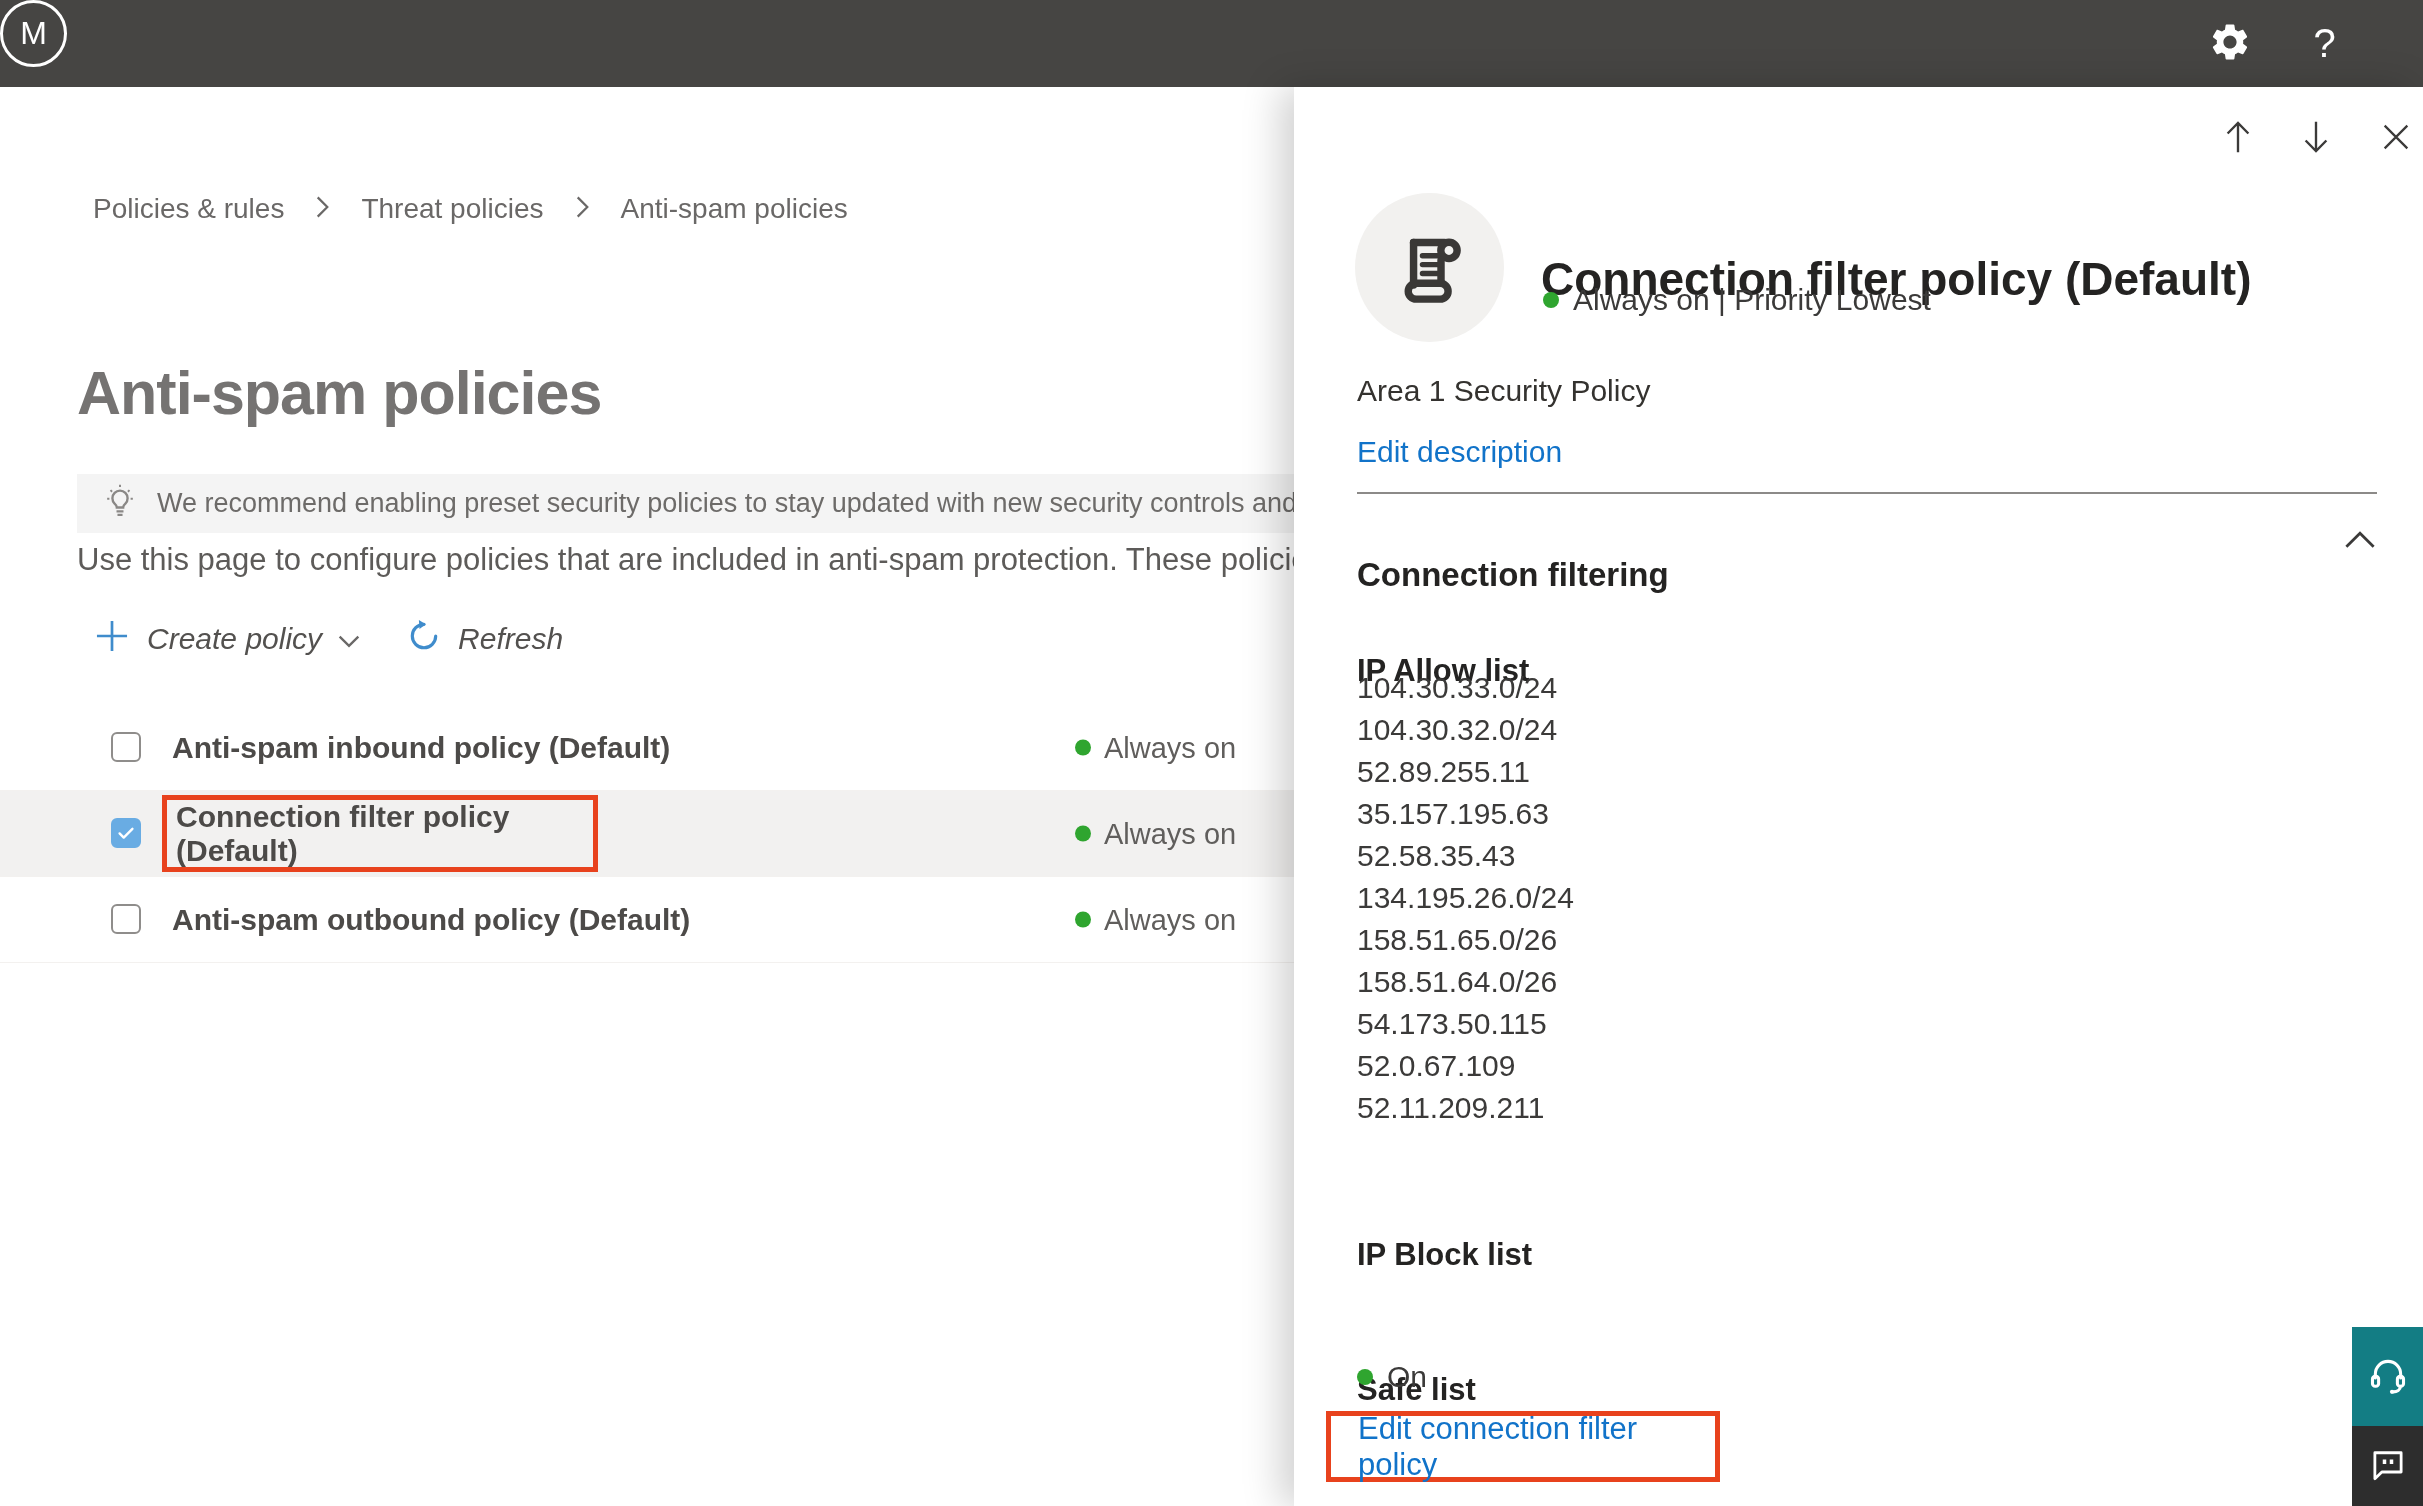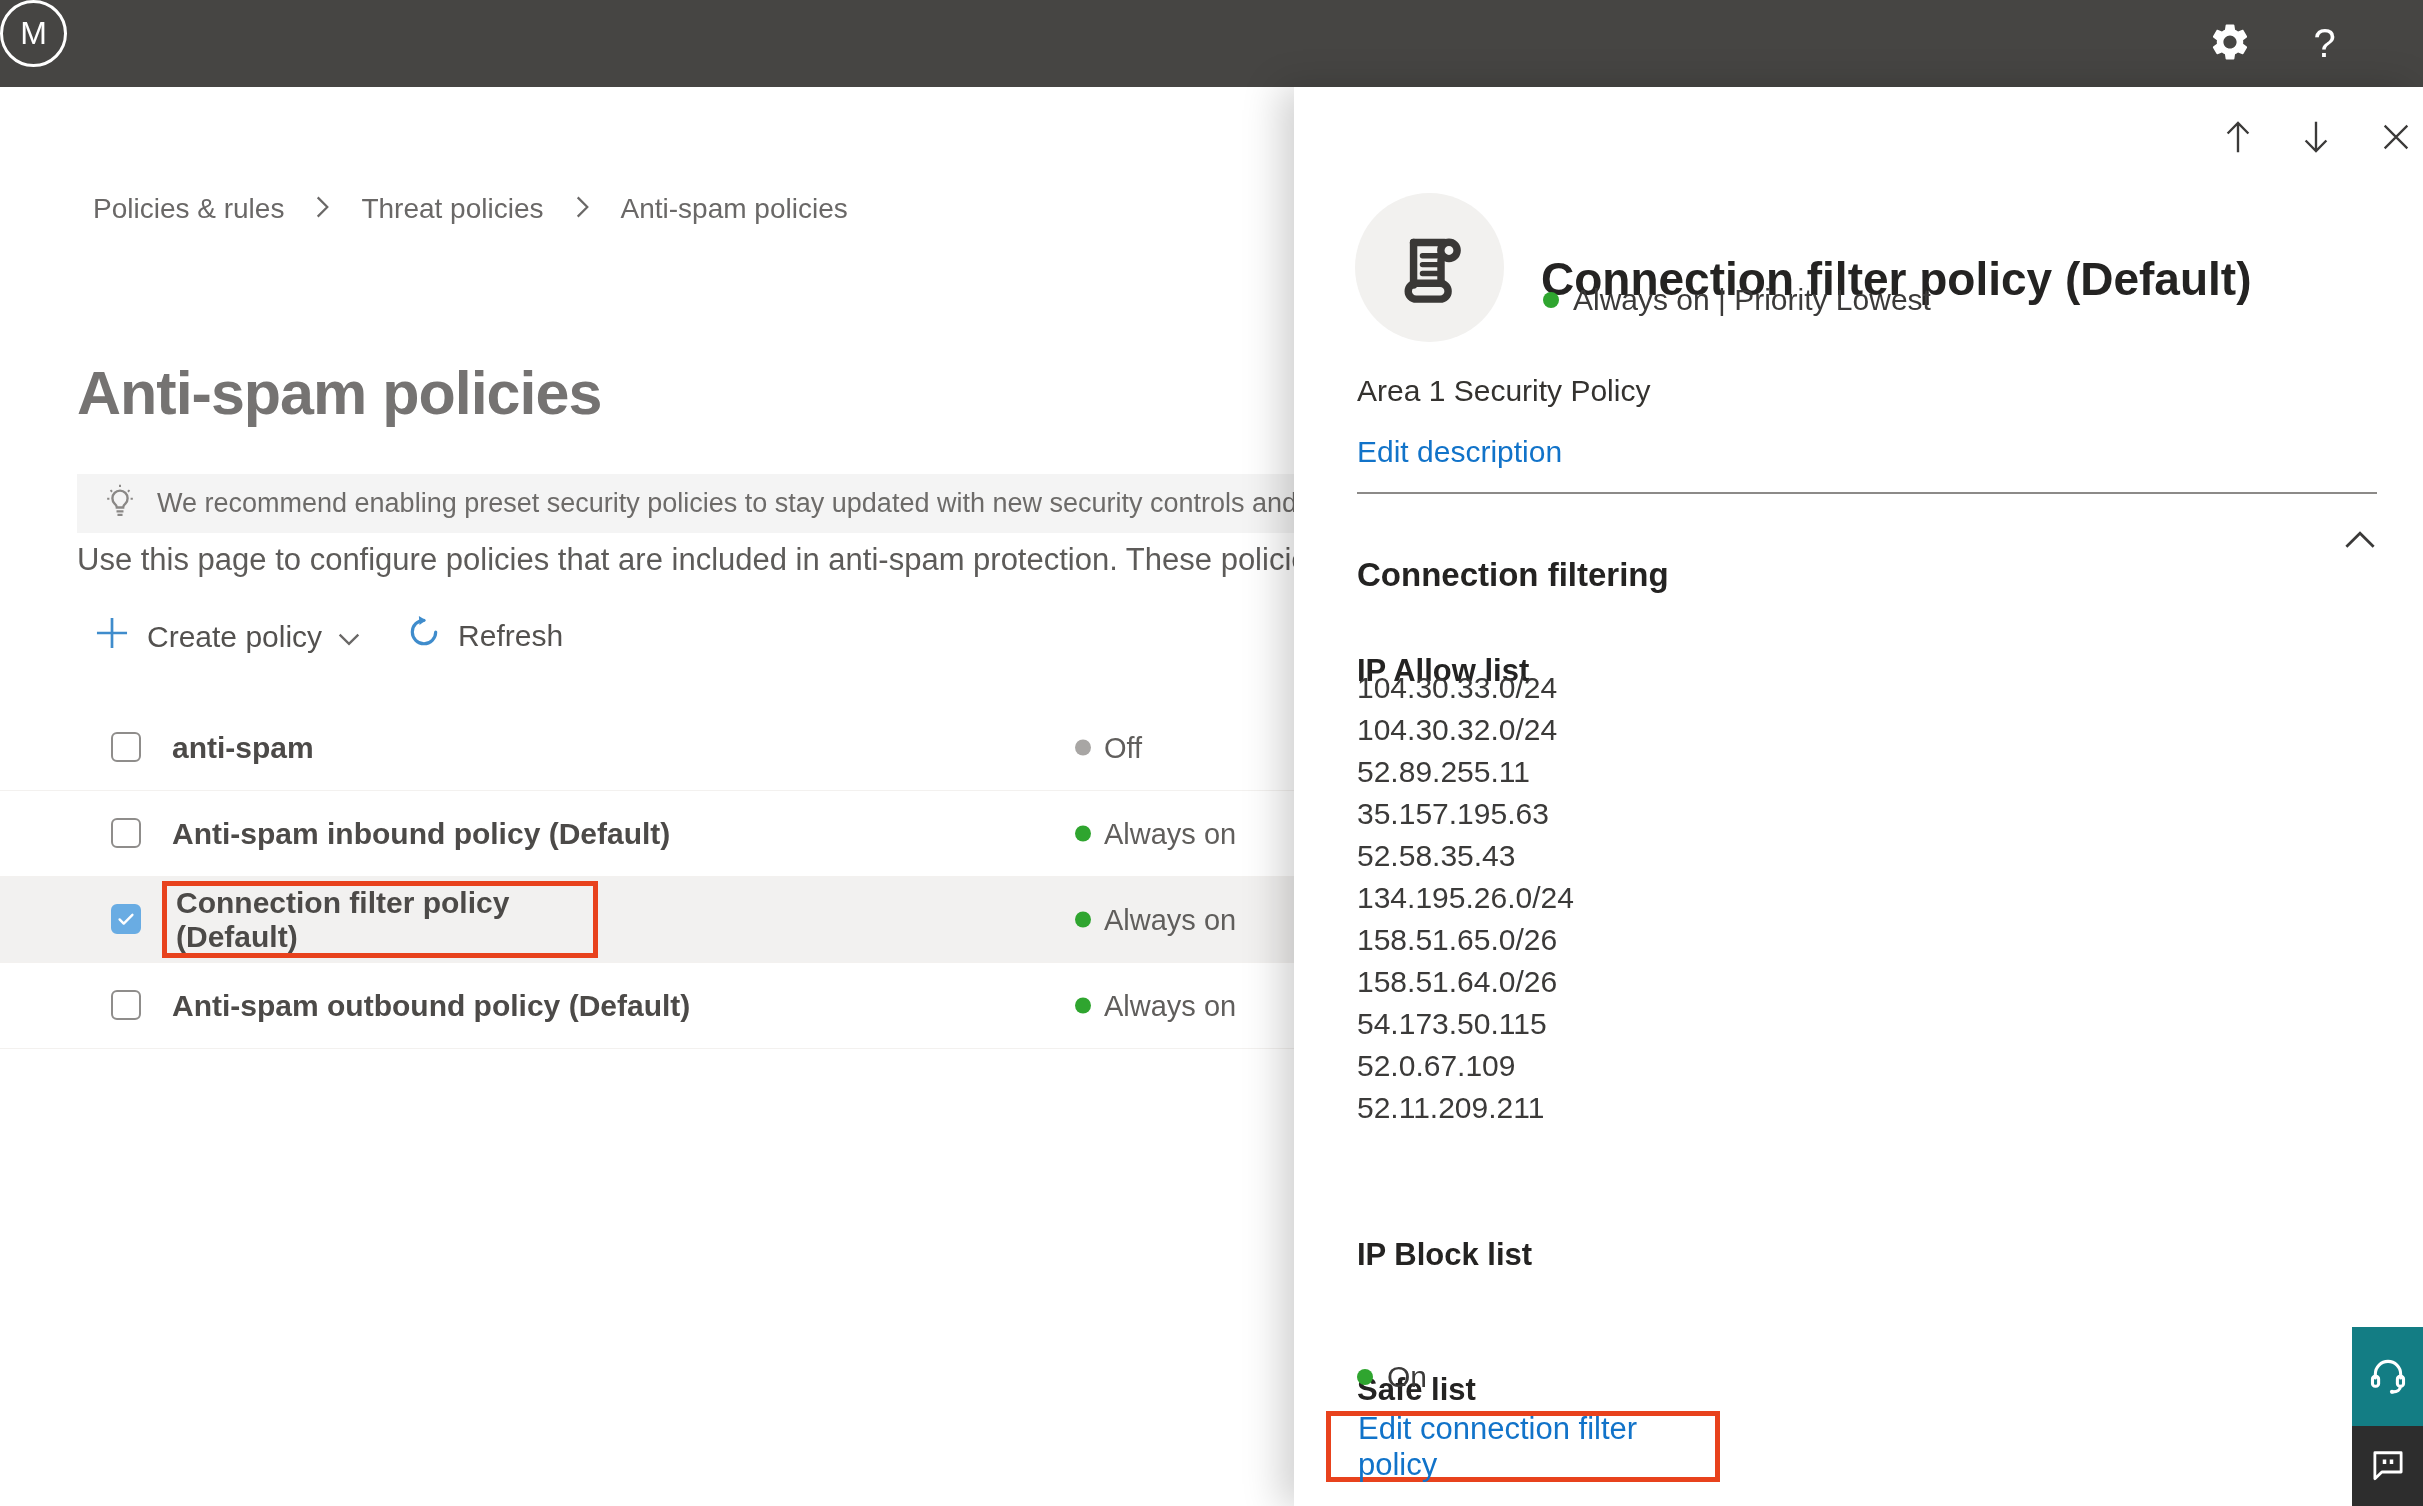--- a/index.html
+++ b/index.html
@@ -19,21 +19,21 @@
               font-size:28px;color:#6a6867;}
   .breadcrumb .crumb{cursor:default;}
   .page-title{position:absolute;left:77px;top:317px;font-size:61px;font-weight:700;color:#757372;letter-spacing:-1px;}
 
   .banner{position:absolute;left:77px;top:474px;right:0;height:59px;background:#f4f4f4;
           display:flex;align-items:center;gap:18px;padding-left:24px;font-size:27px;color:#6d6b69;
           white-space:nowrap;overflow:hidden;box-sizing:border-box;}
   .intro{position:absolute;left:77px;top:542px;width:1228px;font-size:31px;color:#5d5b59;
          white-space:nowrap;overflow:hidden;}
 
-  .toolbar{position:absolute;left:93px;top:614px;height:50px;display:flex;align-items:flex-start;font-size:30px;color:#53514f;}
+  .toolbar{position:absolute;left:93px;top:614px;height:50px;display:flex;align-items:center;font-size:30px;color:#53514f;font-style:italic;}
   .toolbar .tool{display:flex;align-items:center;gap:16px;cursor:default;}
   .toolbar .sep{width:46px;}
 
   
   .table{position:absolute;left:0;right:0;top:705px;}
   .thead{position:relative;height:51px;border-bottom:1px solid #e6e4e2;margin-left:77px;font-size:28px;color:#605e5c;}
   .thead .th-name{position:absolute;left:95px;top:8px;}
   .thead .th-status{position:absolute;left:998px;top:8px;}
   .row{position:relative;height:85px;border-bottom:1px solid #f3f1ef;}
   .row.selected{background:#f2f1f0;}
@@ -154,30 +154,20 @@
           <path d="M12 4.2a7.8 7.8 0 1 0 7.8 7.8" stroke="#3f8ccc" stroke-width="2.1" stroke-linecap="round"></path>
           <path d="M8.6 1.3l4.6 2.9-4.2 3.2z" fill="#3f8ccc"></path>
         </svg>
       </span>
       <span>Refresh</span>
     </span>
   </div>
 
   <div class="table">
 
-    <div class="row" data-state="off">
-      <span class="checkbox" data-checked="false">
-        
-      </span>
-      <span class="row-name">anti-spam</span>
-      <span class="status">
-        <i class="dot"></i>
-        <span>Off</span>
-      </span>
-    </div>
 
     <div class="row" data-state="on">
       <span class="checkbox" data-checked="false">
         
       </span>
       <span class="row-name">Anti-spam inbound policy (Default)</span>
       <span class="status">
         <i class="dot"></i>
         <span>Always on</span>
       </span>

